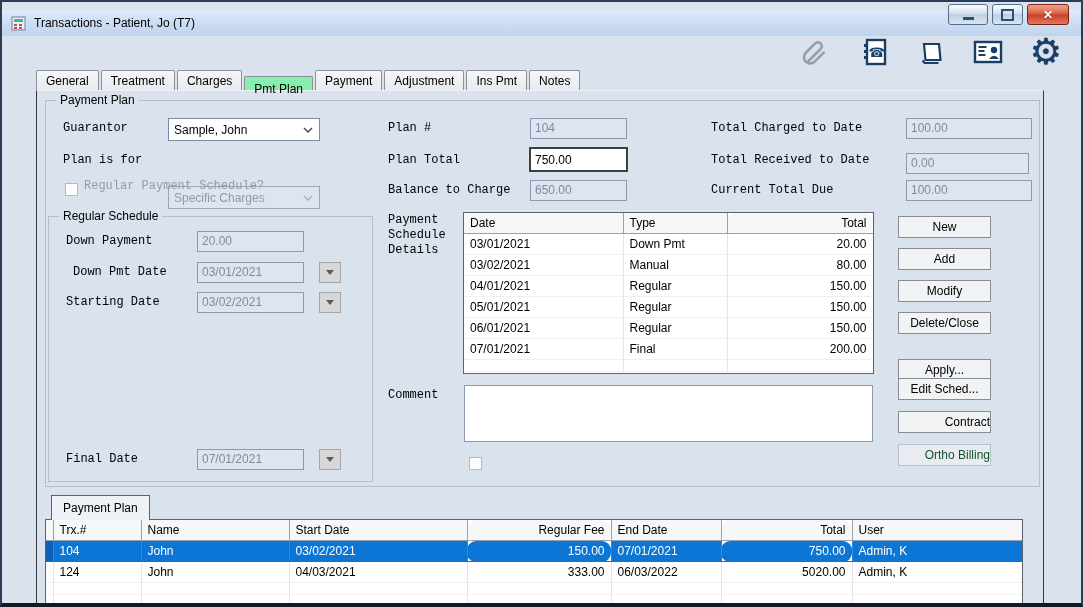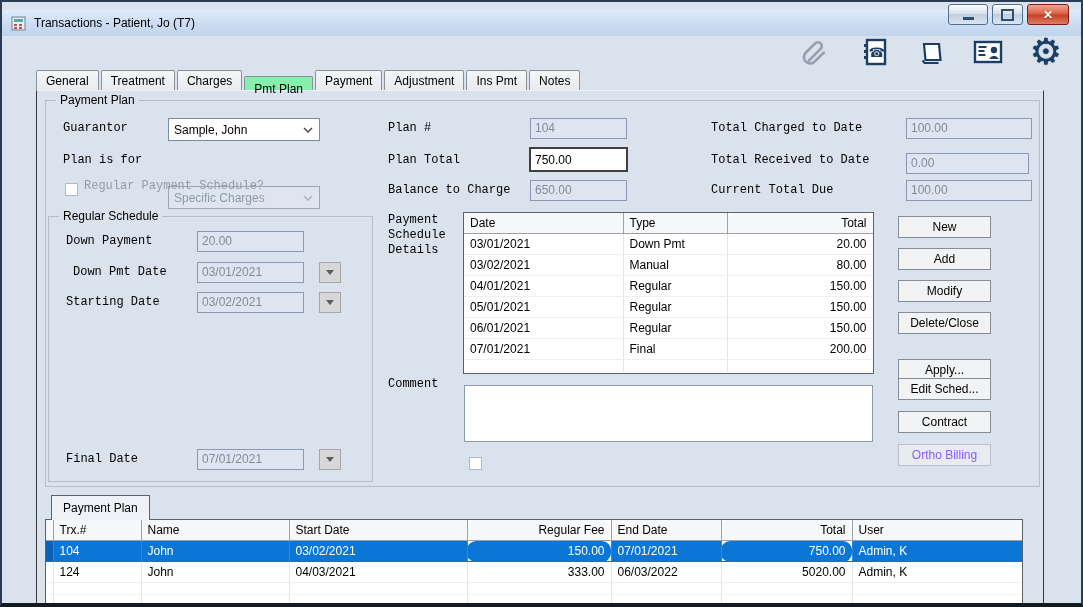--- a/index.html
+++ b/index.html
@@ -40,21 +40,21 @@
   .tfield.focused{background:#fff;color:#000;border:2px solid #3f3f3f;height:25px;padding:3px 4px;font-size:12px;font-family:"Liberation Sans",sans-serif;width:99px;}
   .combo{position:absolute;box-sizing:border-box;height:23px;border:1px solid #7a8aa0;background:#fff;
     display:flex;align-items:center;justify-content:space-between;padding:0 6px 0 5px;}
   .combo.disabled{background:#dee5f0;color:#8f9aa6;border-color:#9aa7ba;}
   .dropbtn{position:absolute;box-sizing:border-box;width:22px;height:21px;background:#d7d7d7;border:1px solid #a6a6a6;
     display:flex;align-items:center;justify-content:center;}
   .tri{width:0;height:0;border-left:4px solid transparent;border-right:4px solid transparent;border-top:5px solid #5c5c5c;}
   .chk{position:absolute;width:13px;height:13px;box-sizing:border-box;background:#fdfdfe;border:1px solid #b2bac5;}
   .side-btn{position:absolute;left:861px;width:93px;height:22px;box-sizing:border-box;background:#f2f3f4;
     border:1px solid #878d95;text-align:center;line-height:20px;cursor:default;}
-  .side-btn.disabled{color:#8b5cf6;border-color:#bcc2c9;background:#e8ecf1;}
+  .side-btn.disabled{color:#14532d;border-color:#bcc2c9;background:#e8ecf1;text-align:right;}
   
   .gridwrap{position:absolute;background:#fff;border:1px solid #5d6269;overflow:hidden;}
   .gridwrap table{border-collapse:collapse;table-layout:fixed;width:100%;font-size:12px;}
   .gridwrap th{font-weight:normal;text-align:left;background:#f6f7f8;border-right:1px solid #9aa1aa;
     border-bottom:1px solid #9aa1aa;padding:2px 6px;height:16px;overflow:hidden;white-space:nowrap;}
   .gridwrap td{padding:2px 6px;height:16px;border-right:1px solid #e2e5ea;border-bottom:1px solid #efefef;
     overflow:hidden;white-space:nowrap;}
   .gridwrap .num{text-align:right;border-radius:9px;}
   .gridwrap tr.sel td{background:#0b76d6;color:#fff;border-right-color:#3187dc;border-bottom-color:#0b76d6;}
   .gridwrap td.selcol,.gridwrap th.selcol{padding:0;}
@@ -256,33 +256,33 @@
             </tr>
             <tr class="empty">
               <td></td>
               <td></td>
               <td></td>
             </tr>
           </tbody>
       </table>
     </div>
 
-    <span class="lbl" style="left:351px;top:286px;text-align:right;">Comment</span>
+    <span class="lbl" style="left:351px;top:297px;text-align:right;">Comment</span>
     <textarea class="textarea" style="left: 427px; top: 294px; width: 409px; height: 57px;"></textarea>
 
     <span class="chk" style="left:432px;top:366px;"></span>
 
     <div>
         <div class="side-btn" style="top: 125px;">New</div>
         <div class="side-btn" style="top: 157px;">Add</div>
         <div class="side-btn" style="top: 189px;">Modify</div>
         <div class="side-btn" style="top: 221px;">Delete/Close</div>
         <div class="side-btn" style="top: 268px;">Apply...</div>
         <div class="side-btn" style="top: 287px;">Edit Sched...</div>
-        <div class="side-btn" style="top: 320px;">Contract</div>
+        <div class="side-btn" style="top: 320px; text-align: right;">Contract</div>
         <div class="side-btn disabled" style="top: 353px;">Ortho Billing</div>
       </div>
 
     <div class="btab">Payment Plan</div>
     <div class="gridwrap" style="left:8px;top:428px;width:976px;height:87px;">
       <table id="plansTable">
         <colgroup>
             <col style="width:7px">
             <col style="width:88px">
             <col style="width:148px">

